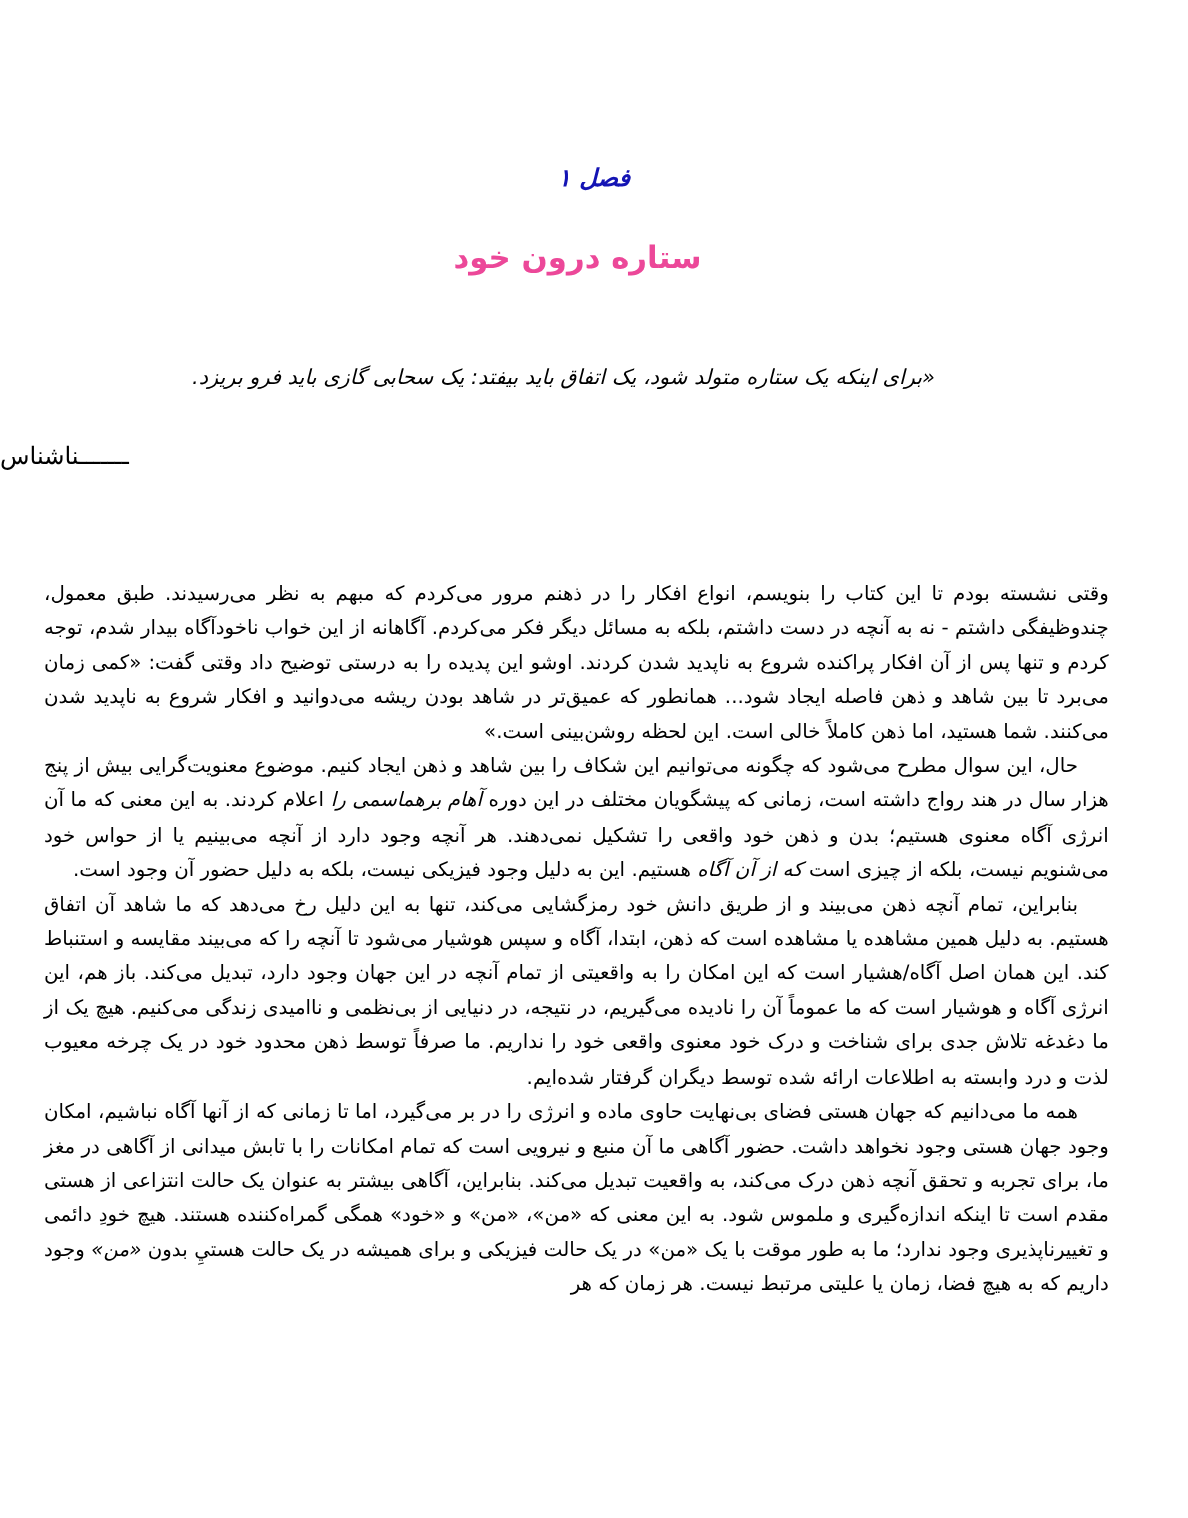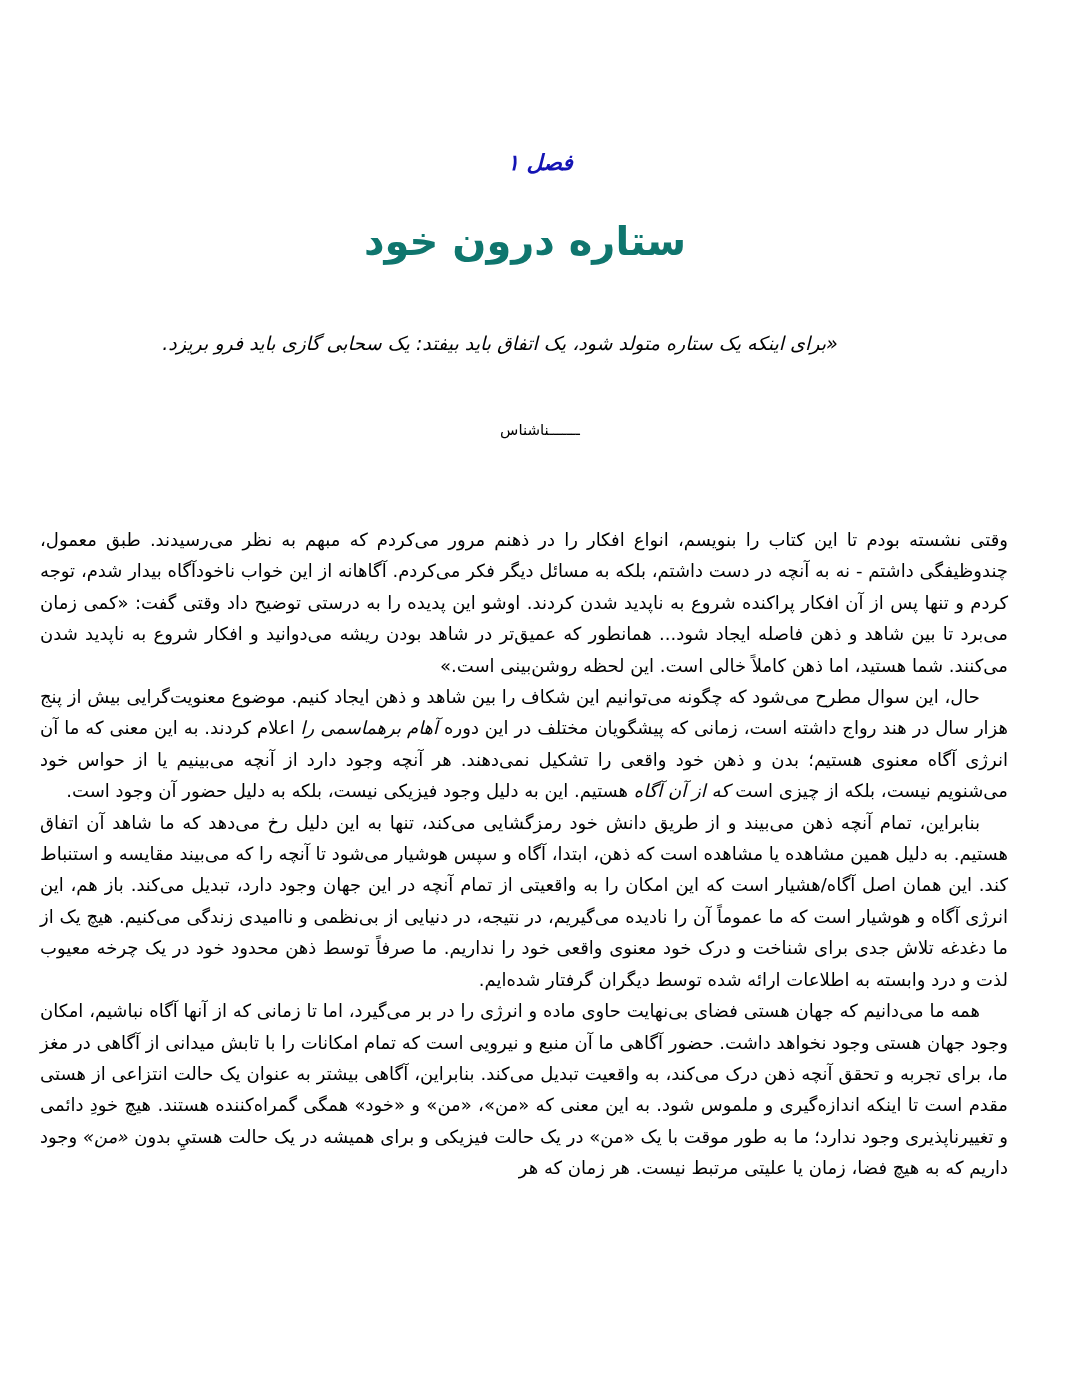--- a/index.html
+++ b/index.html
@@ -36,41 +36,39 @@
       color: #1414b4;
     }
     .chapter-title {
       position: absolute;
       top: 218px;
       left: 0;
       width: 1050px;
       text-align: center;
       font-family: "DejaVu Sans", sans-serif;
       font-weight: bold;
-      font-size: 40px;
-      color: #0f766e;
+      font-size: 28px;
+      color: #ec4899;
     }
     .epigraph {
       position: absolute;
       top: 328px;
       left: 150px;
       width: 700px;
-      text-align: center;
       font-style: italic;
       font-size: 19px;
       line-height: 31px;
     }
     .epigraph-author {
       position: absolute;
       top: 403px;
       left: 0;
       width: 1080px;
-      text-align: center;
-      font-size: 15px;
-      margin-top: 18px;
+      text-align: left;
+      font-size: 22px;
     }
     .body-text {
       position: absolute;
       top: 524px;
       left: 40px;
       width: 968px;
       font-size: 18px;
       line-height: 31.4px;
       text-align: justify;
       text-align-last: right;

